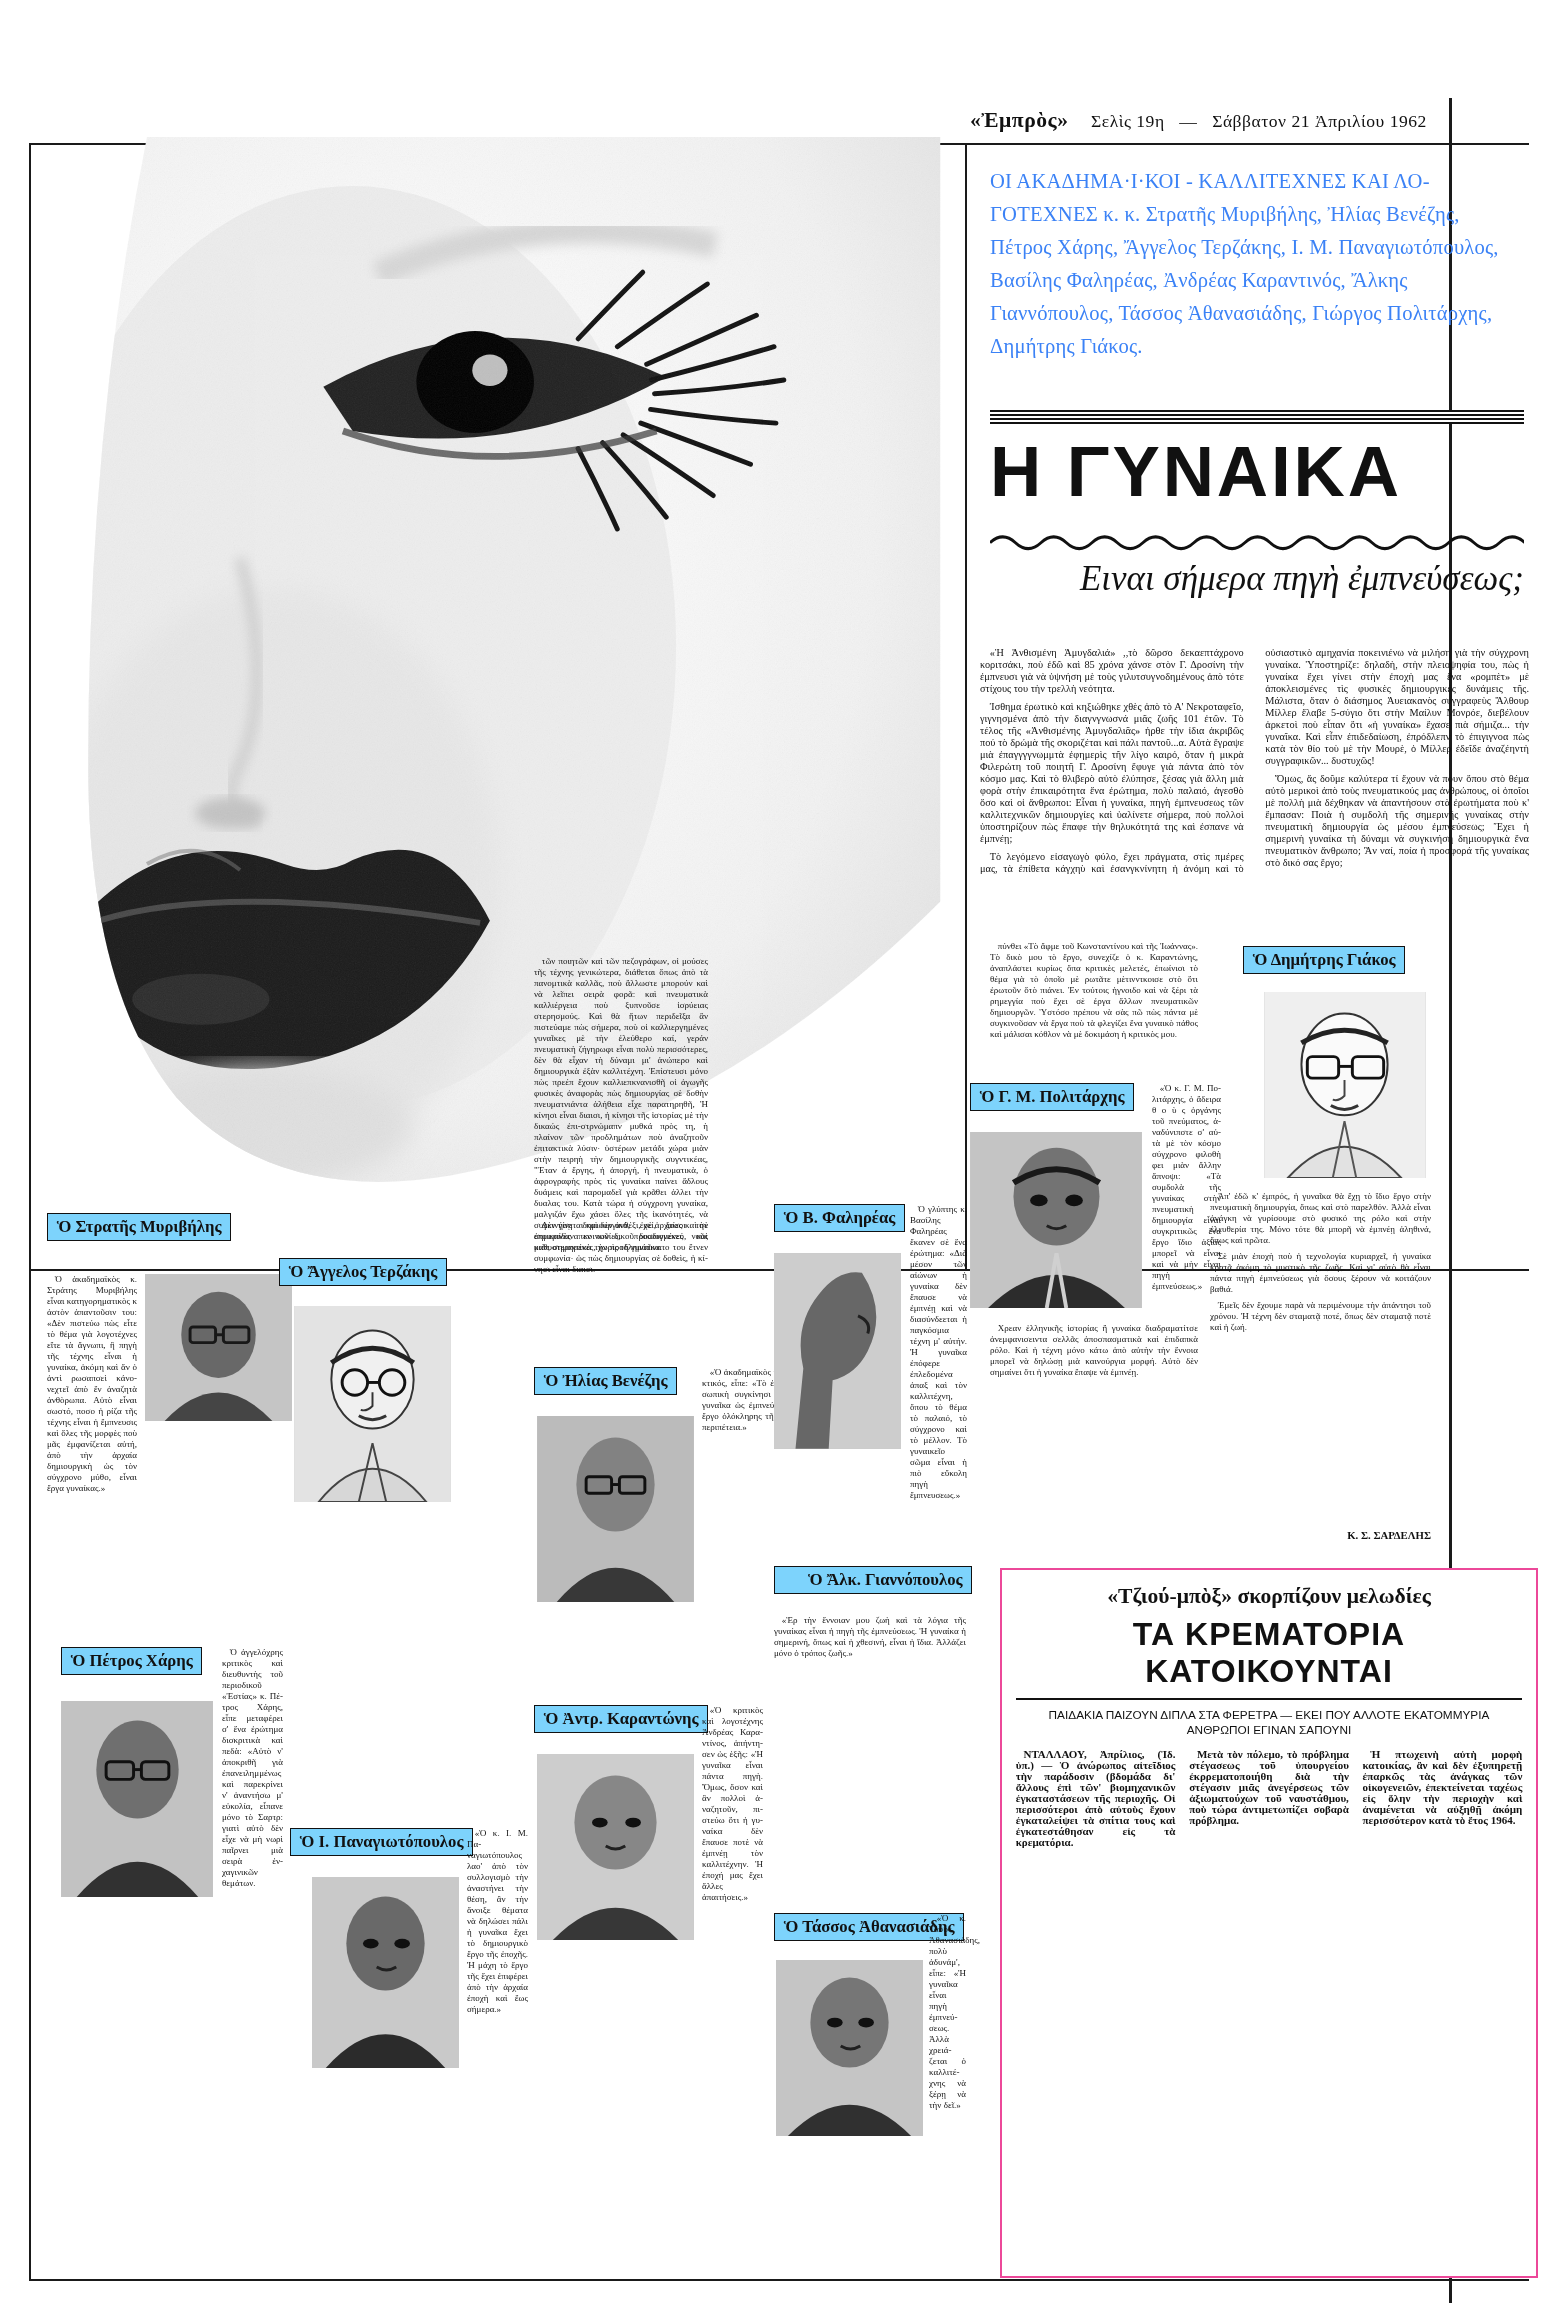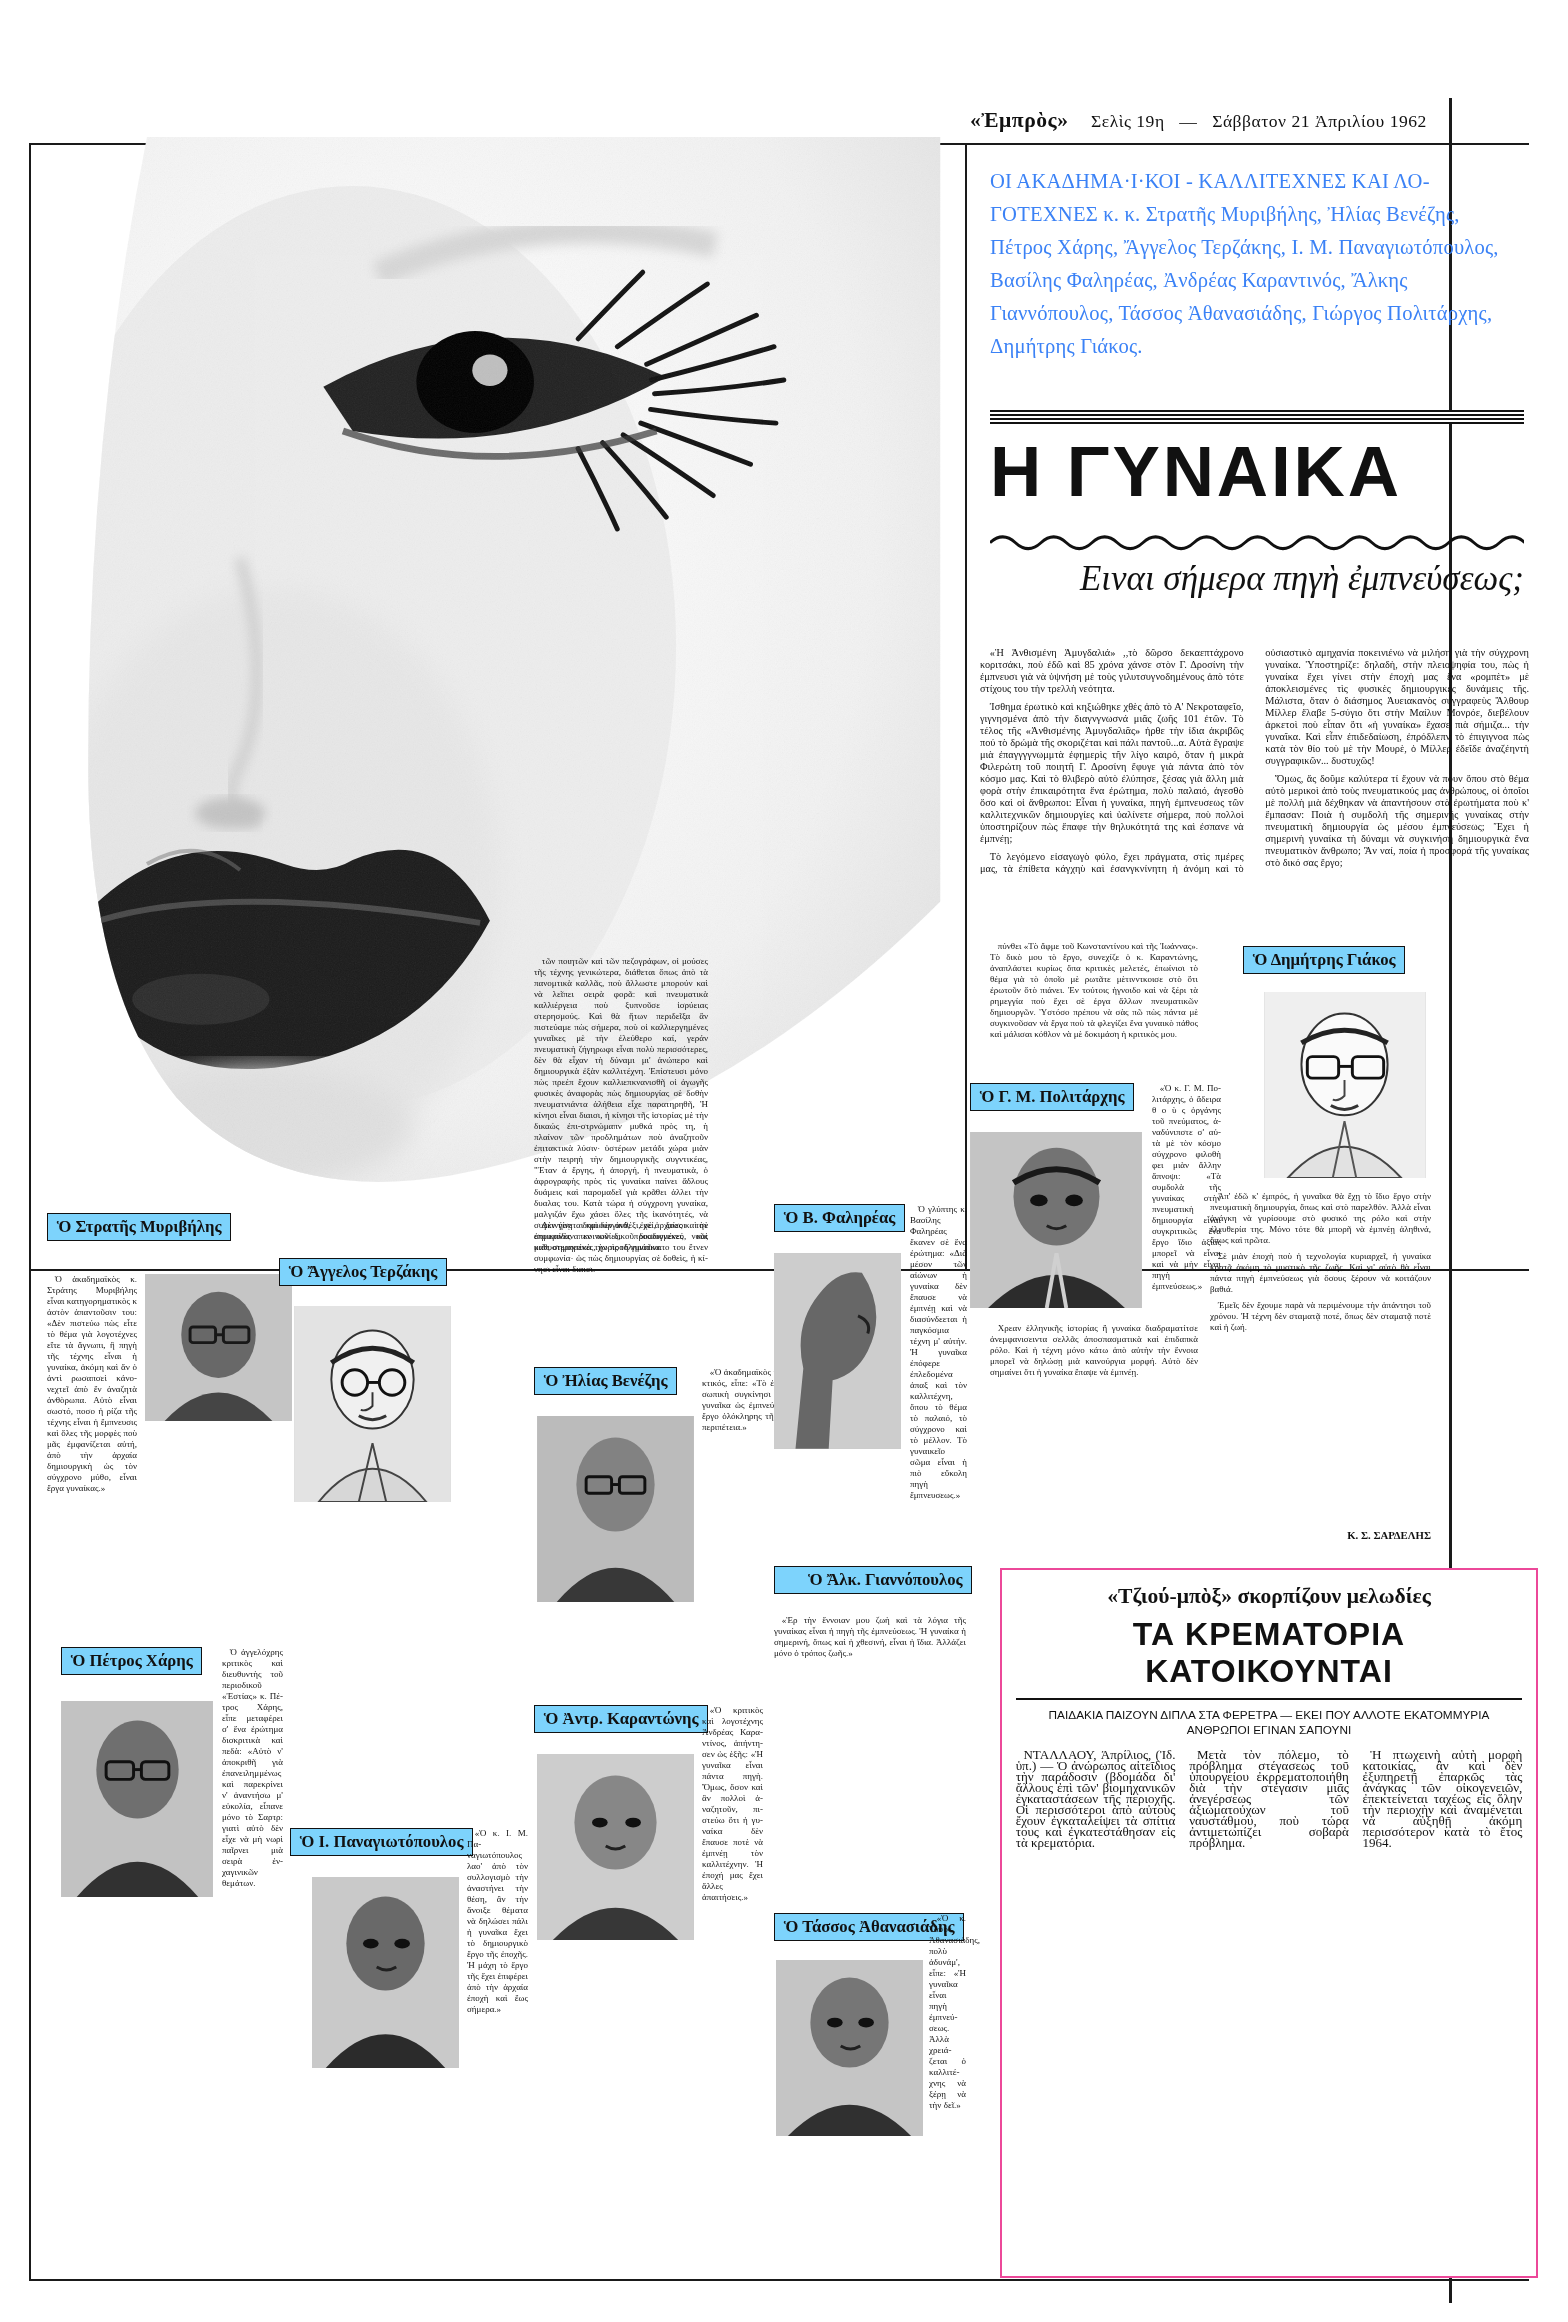--- a/index.html
+++ b/index.html
@@ -44,21 +44,21 @@
   
   .portrait{position:absolute;overflow:hidden;background:#c9c9c9;}
   .portrait svg{display:block}
 
   
   .feature{position:absolute;left:1000px;top:1568px;width:534px;height:706px;border:2px solid #ec4899;background:#fff;}
   .feature .f-kicker{margin:13.7px 15.7px 0;text-align:center;font-size:21.6px;font-weight:bold;font-family:"Liberation Serif",serif;}
   .feature .f-title{margin:7.8px 9.8px 0;text-align:center;font-family:"Liberation Sans",sans-serif;font-weight:bold;font-size:32px;letter-spacing:1px;}
   .feature .f-rule{height:2px;background:#111;margin:7.8px 13.7px;}
   .feature .f-sub{margin:0 15.7px;text-align:center;font-size:11.8px;line-height:14.7px;font-family:"Liberation Sans",sans-serif;}
-  .feature .f-body{margin:11.8px 13.7px 0;column-count:3;column-gap:13.7px;font-size:13px;line-height:11px;text-align:justify;}
+  .feature .f-body{margin:11.8px 13.7px 0;column-count:3;column-gap:13.7px;font-size:11px;line-height:11px;text-align:justify;font-weight:bold;}
   .feature .f-body p{margin:0 0 4.9px 0;text-indent:7.8px;}
 
   .sign{position:absolute;font-size:10.8px;font-weight:bold;text-align:right;}
 </style>
 </head>
 <body>
 
 <div class="page">
 
   <div class="masthead">

